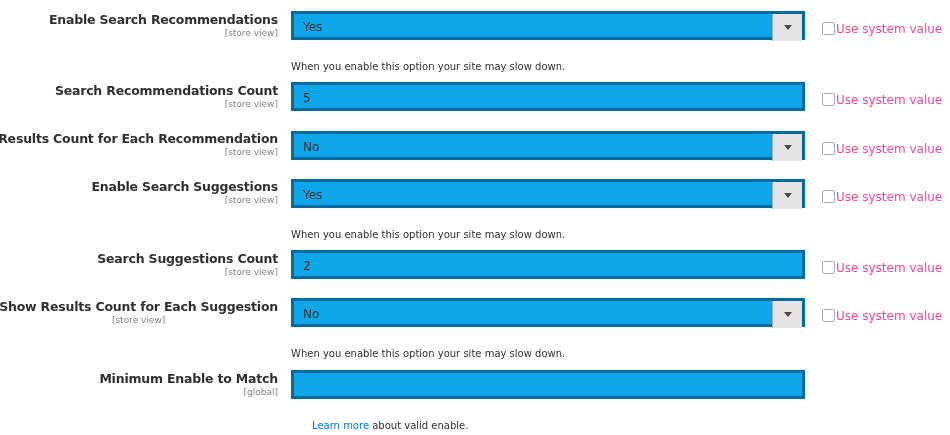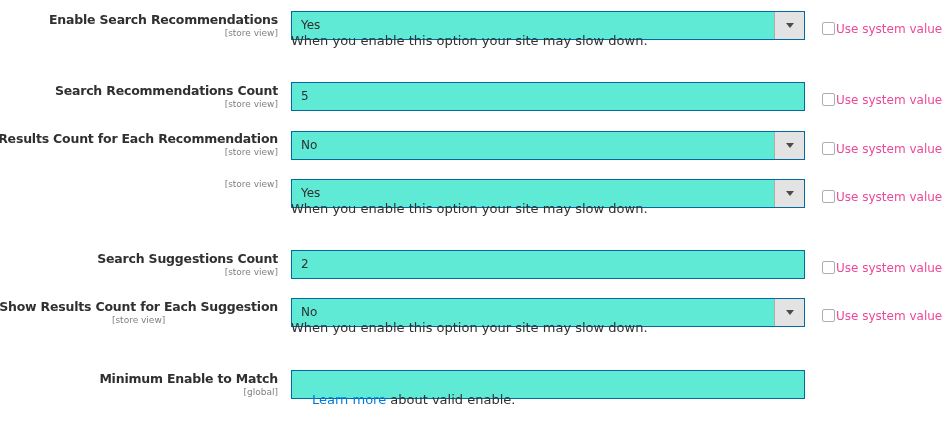--- a/index.html
+++ b/index.html
@@ -3,27 +3,27 @@
 <meta charset="utf-8">
 <style>
   html, body { margin:0; padding:0; background:#ffffff; }
   body { width:950px; height:435px; position:relative; overflow:hidden;
          font-family: "DejaVu Sans", "Liberation Sans", sans-serif; color:#303030; }
   .row { position:absolute; left:0; width:950px; }
   .label { position:absolute; right:672px; top:0; text-align:right; white-space:nowrap; }
   .label .t { font-size:12.5px; font-weight:bold; color:#303030; display:block; line-height:16px; letter-spacing:-0.2px; }
   .label .scope { font-size:9px; color:#808080; display:block; line-height:11px; }
   .control { position:absolute; left:291px; top:0; width:514px; height:29px; box-sizing:border-box;
-             border:1px solid #0369a1; background:#5eead4; }
+             border:3px solid #0369a1; background:#0ea5e9; }
   .control .val { position:absolute; left:9px; top:6px; font-size:12px; color:#303030; }
   .select .arrow-box { position:absolute; right:0; top:0; width:29px; height:27px; background:#e3e3e3;
              border-left:1px solid #adadad; }
   .select .arrow { position:absolute; left:11px; top:11px; width:0; height:0;
              border-left:4px solid transparent; border-right:4px solid transparent; border-top:5px solid #514943; }
-  .note { position:absolute; left:291px; top:22px; font-size:13px; color:#303030; white-space:nowrap; }
+  .note { position:absolute; left:291px; top:50px; font-size:10px; color:#303030; white-space:nowrap; }
   .note a { color:#007bdb; text-decoration:none;padding-left:21px; }
   .sys { position:absolute; left:822px; top:7px; white-space:nowrap; }
   .sys .cb { display:inline-block; width:13px; height:13px; border:1px solid #adadad; border-radius:2px;
              vertical-align:middle; box-sizing:border-box; background:#fff; }
   .sys .sl { font-size:12px; color:#ec4899; vertical-align:middle; margin-left:1px; }
 </style>
 </head>
 <body>
 
 <div class="row" style="top:11px;">
@@ -67,20 +67,21 @@
         <span class="arrow"></span>
       </span>
   </div>
   <div class="sys">
     <span class="cb"></span><span class="sl">Use system value</span>
   </div>
 </div>
 
 <div class="row" style="top:179px;">
   <div class="label" style="top:0px;">
+    <span class="t">Enable Search Suggestions</span>
     <span class="scope">[store view]</span>
   </div>
   <div class="control select">
     <span class="val">Yes</span>
     <span class="arrow-box">
         <span class="arrow"></span>
       </span>
   </div>
   <div class="note">When you enable this option your site may slow down.</div>
   <div class="sys">

